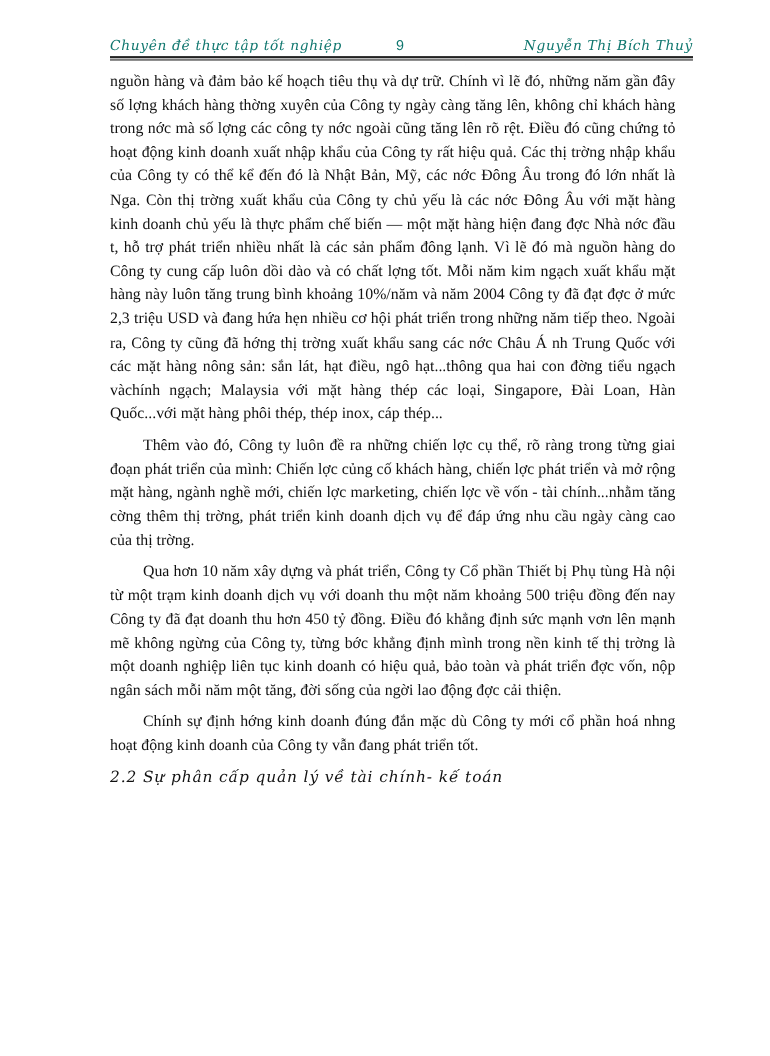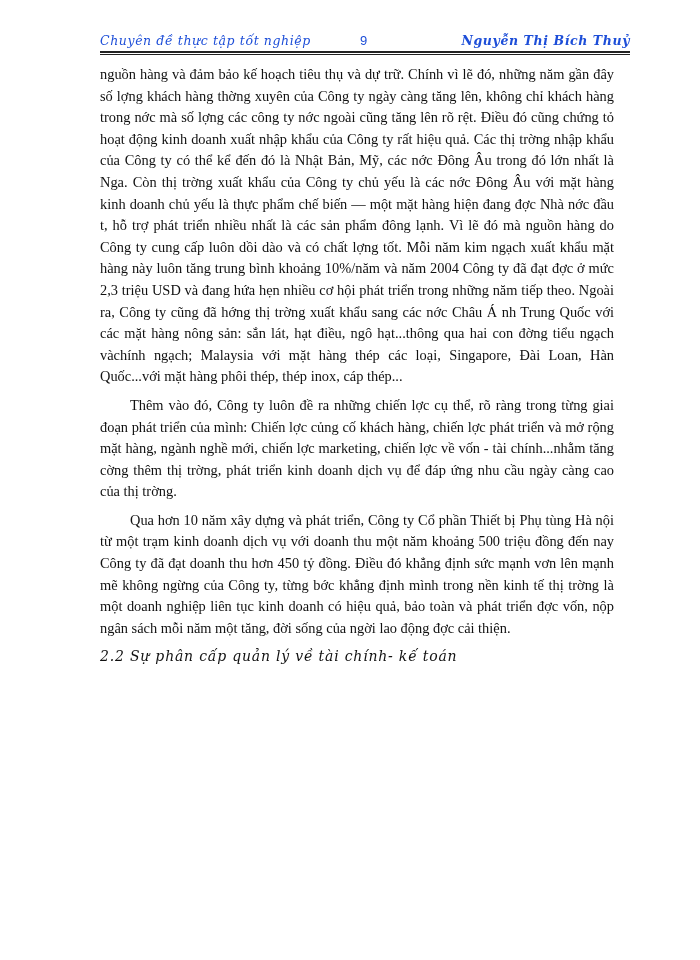--- a/index.html
+++ b/index.html
@@ -1,25 +1,25 @@
 <!DOCTYPE html>
 <html><head>
   <meta charset="utf-8">
   <style>
     html, body { margin: 0; padding: 0; background: #ffffff; }
     body { width: 700px; height: 960px; position: relative; overflow: hidden; }
     .page { position: absolute; left: 0; top: 0; width: 700px; height: 960px; background: #fff; }
     .header {
       position: absolute; left: 100px; top: 33px; width: 530px; height: 20px;
-      font-family: "DejaVu Serif", serif; font-style: italic; font-size: 12.5px; color: #1d4ed8;
+      font-family: "DejaVu Serif", serif; font-style: italic; font-size: 12.5px; color: #0f766e;
       letter-spacing: 0.6px;
     }
     .header .h-left { position: absolute; left: 0; top: 0; }
     .header .h-mid { position: absolute; left: 260px; top: 0; font-style: normal; font-family: "Liberation Sans", sans-serif; font-size: 13px; }
-    .header .h-right { position: absolute; right: 0; top: 0; font-weight: bold; }
+    .header .h-right { position: absolute; right: 0; top: 0; }
     .rule {
       position: absolute; left: 100px; top: 51px; width: 530px; height: 4px;
       border-top: 2px solid #222; border-bottom: 1px solid #222; box-sizing: border-box;
     }
     .body-text {
       position: absolute; left: 100px; top: 64px; width: 530px;
       font-family: "Liberation Serif", serif; font-size: 14.4px; line-height: 21.6px; color: #111;
       text-align: justify;
     }
     .para { margin: 0 16px 7px 0; }
@@ -37,15 +37,16 @@
     <span class="h-left">Chuyên đề thực tập tốt nghiệp</span>
     <span class="h-mid">9</span>
     <span class="h-right">Nguyễn Thị Bích Thuỷ</span>
   </div>
   <div class="rule"></div>
 
   <div class="body-text">
     <p class="para">nguồn hàng và đảm bảo kế hoạch tiêu thụ và dự trữ. Chính vì lẽ đó, những năm gần đây số lợng  khách hàng thờng  xuyên của Công ty ngày càng tăng lên, không chỉ khách hàng trong nớc  mà số lợng  các công ty nớc  ngoài cũng tăng lên rõ rệt. Điều đó cũng chứng tỏ hoạt động kinh doanh xuất nhập khẩu của Công ty rất hiệu quả. Các thị trờng  nhập khẩu của Công ty có thể kể đến đó là Nhật Bản, Mỹ, các nớc  Đông Âu trong đó lớn nhất là Nga. Còn thị trờng  xuất khẩu của Công ty chủ yếu là các nớc  Đông Âu với mặt hàng kinh doanh chủ yếu là thực phẩm chế biến — một mặt hàng hiện đang đợc  Nhà nớc  đầu t,  hỗ trợ phát triển nhiều nhất là các sản phẩm đông lạnh. Vì lẽ đó mà nguồn hàng do Công ty cung cấp luôn dồi dào và có chất lợng  tốt. Mỗi năm kim ngạch xuất khẩu mặt hàng này luôn tăng trung bình khoảng 10%/năm và năm 2004 Công ty đã đạt đợc  ở mức 2,3 triệu USD và đang hứa hẹn nhiều cơ hội phát triển trong những năm tiếp theo. Ngoài ra, Công ty cũng đã hớng  thị trờng  xuất khẩu sang các nớc  Châu Á nh  Trung Quốc với các mặt hàng nông sản: sắn lát, hạt điều, ngô hạt...thông qua hai con đờng  tiểu ngạch vàchính ngạch; Malaysia với mặt hàng thép các loại, Singapore, Đài Loan, Hàn Quốc...với mặt hàng phôi thép, thép inox, cáp thép...</p>
     <p class="para indent">Thêm vào đó, Công ty luôn đề ra những chiến lợc  cụ thể, rõ ràng trong từng giai đoạn phát triển của mình: Chiến lợc  củng cố khách hàng, chiến lợc  phát triển và mở rộng mặt hàng, ngành nghề mới, chiến lợc  marketing, chiến lợc  về vốn - tài chính...nhằm tăng cờng  thêm thị trờng,  phát triển kinh doanh dịch vụ để đáp ứng nhu cầu ngày càng cao của thị trờng.</p>
     <p class="para indent">Qua hơn 10 năm xây dựng và phát triển, Công ty Cổ phần Thiết bị Phụ tùng Hà nội từ một trạm kinh doanh dịch vụ với doanh thu một năm khoảng 500 triệu đồng đến nay Công ty đã đạt doanh thu hơn 450 tỷ đồng. Điều đó khẳng định sức mạnh vơn  lên mạnh mẽ không ngừng của Công ty, từng bớc  khẳng định mình trong nền kinh tế thị trờng  là một doanh nghiệp liên tục kinh doanh có hiệu quả, bảo toàn và phát triển đợc  vốn, nộp ngân sách mỗi năm một tăng, đời sống của ngời  lao động đợc  cải thiện.</p>
+    <p class="para indent">Chính sự định hớng  kinh doanh đúng đắn mặc dù Công ty mới cổ phần hoá nhng  hoạt động kinh doanh của Công ty vẫn đang phát triển tốt.</p>
     <div class="section-heading">2.2 Sự phân cấp quản lý về tài chính- kế toán</div>
   </div>
 </div>
 
 </body></html>

